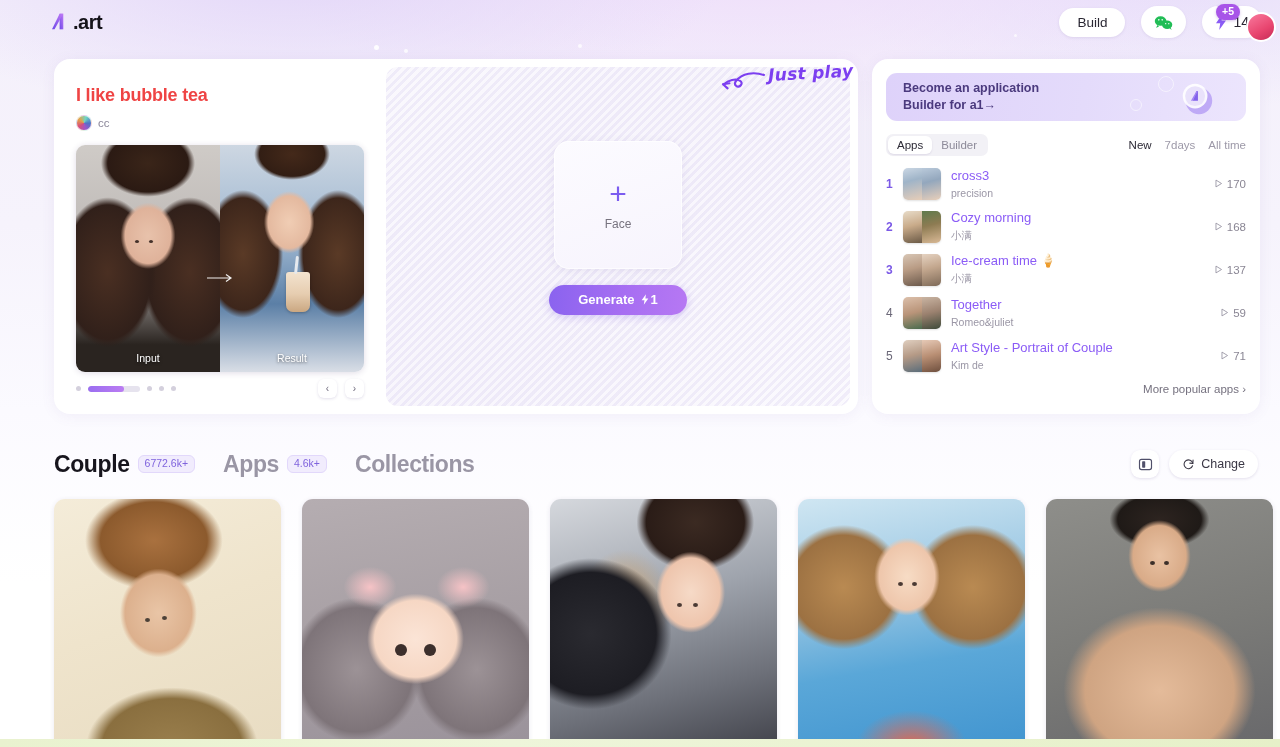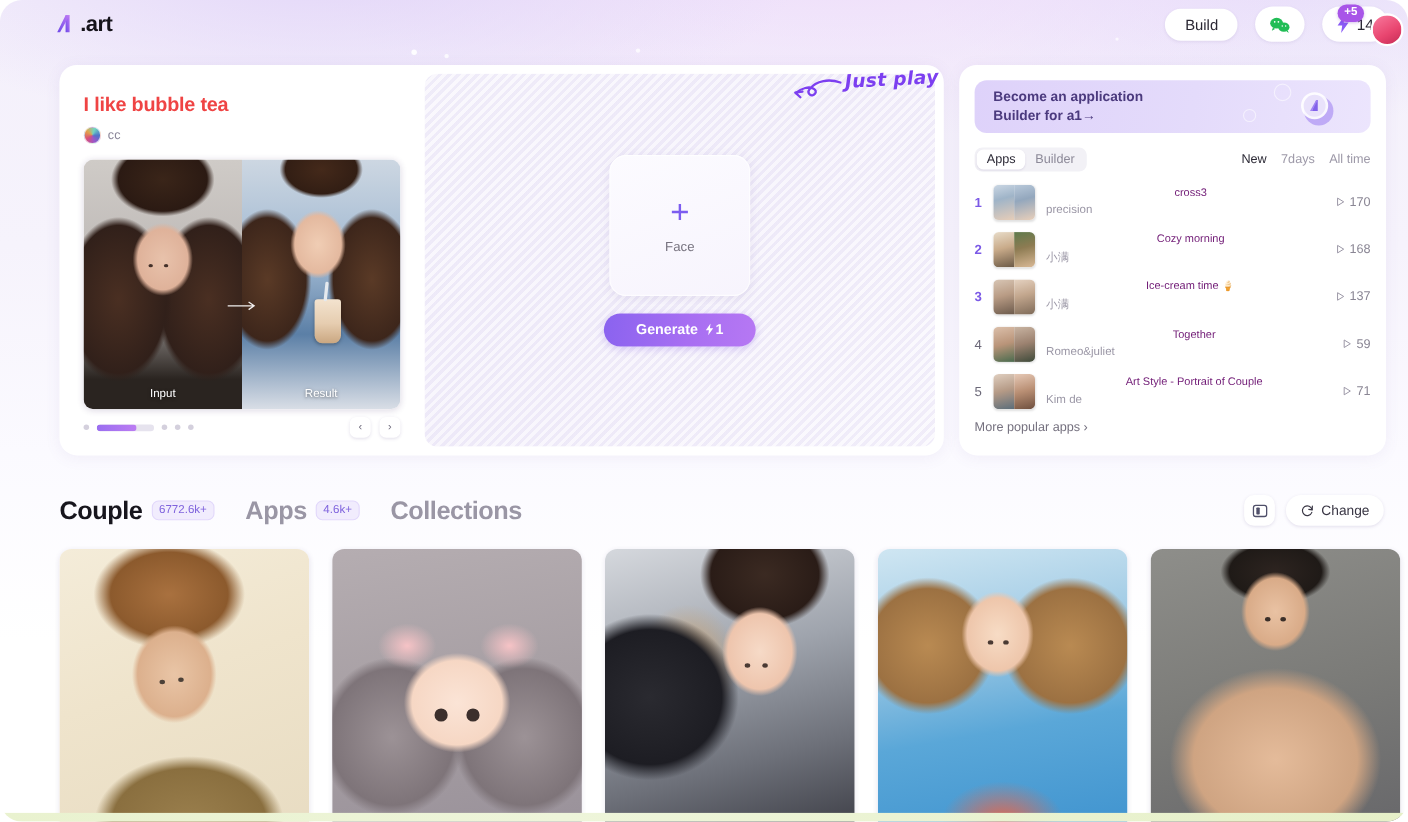--- a/index.html
+++ b/index.html
@@ -13,21 +13,20 @@
   
   .page {
     position: relative;
     width: 1280px; height: 747px;
     background:
       radial-gradient(620px 230px at 300px -40px, rgba(223,208,248,.85), rgba(223,208,248,0) 70%),
       radial-gradient(700px 260px at 760px -60px, rgba(236,214,250,.8), rgba(236,214,250,0) 72%),
       radial-gradient(500px 200px at 1180px -30px, rgba(226,214,250,.7), rgba(226,214,250,0) 70%),
       linear-gradient(180deg, #f4f0fb 0%, #f6f3fc 30%, #fbfaff 55%, #ffffff 78%, #ffffff 100%);
     overflow: hidden;
-    border-radius: 20px;
   }
   .bg-deco { position:absolute; border-radius:50%; pointer-events:none; }
   .bg-deco.d1 { width:5px; height:5px; background:rgba(255,255,255,.9); left:374px; top:45px; }
   .bg-deco.d2 { width:4px; height:4px; background:rgba(255,255,255,.8); left:404px; top:49px; }
   .bg-deco.d3 { width:4px; height:4px; background:rgba(255,255,255,.75); left:578px; top:44px; }
   .bg-deco.d4 { width:3px; height:3px; background:rgba(255,255,255,.7); left:1014px; top:34px; }
 
   
   .header {
     position: absolute; left:0; top:0; width:1280px; height:44px;
@@ -230,25 +229,25 @@
   .rank-list { margin-top:6px; }
   .rank-row { display:flex; align-items:center; height:43px; cursor:pointer; }
   .rank-idx { width:17px; font-size:12px; font-weight:700; color:#7b59e6; text-align:left; }
   .rank-idx.dim { color:#6b6878; font-weight:400; }
   .rank-thumb {
     width:38px; height:32px; border-radius:5px; overflow:hidden; flex:none;
     display:flex; box-shadow:0 1px 2px rgba(0,0,0,.12);
   }
   .th { width:50%; height:100%; }
   .rank-meta { flex:1; padding-left:10px; min-width:0; }
-  .rank-title { font-size:10px; color:#701a75; line-height:1.25; white-space:nowrap; overflow:hidden; text-overflow:ellipsis;text-align:center; }
+  .rank-title { font-size:13px; color:#8b5cf6; line-height:1.25; white-space:nowrap; overflow:hidden; text-overflow:ellipsis; }
   .rank-sub { font-size:10.5px; color:#9b97a6; margin-top:2px; }
   .rank-count { font-size:11.5px; color:#8a8694; display:flex; align-items:center; gap:4px; }
   .more-link {
-    text-align:left; font-size:11.5px; color:#75717f; margin-top:6px; cursor:pointer;
+    text-align:right; font-size:11.5px; color:#75717f; margin-top:6px; cursor:pointer;
   }
 
   
   .gallery { position:absolute; left:54px; top:440px; width:1204px; }
   .gal-head { display:flex; align-items:center; justify-content:space-between; height:48px; }
   .gal-tabs { display:flex; align-items:flex-end; gap:28px; }
   .gal-tab { display:flex; align-items:center; gap:8px; cursor:pointer; }
   .gal-tab-label { font-size:23px; font-weight:700; color:#9a96a5; letter-spacing:-.4px; }
   .gal-tab.active .gal-tab-label { color:#17151d; }
   .gal-badge {

